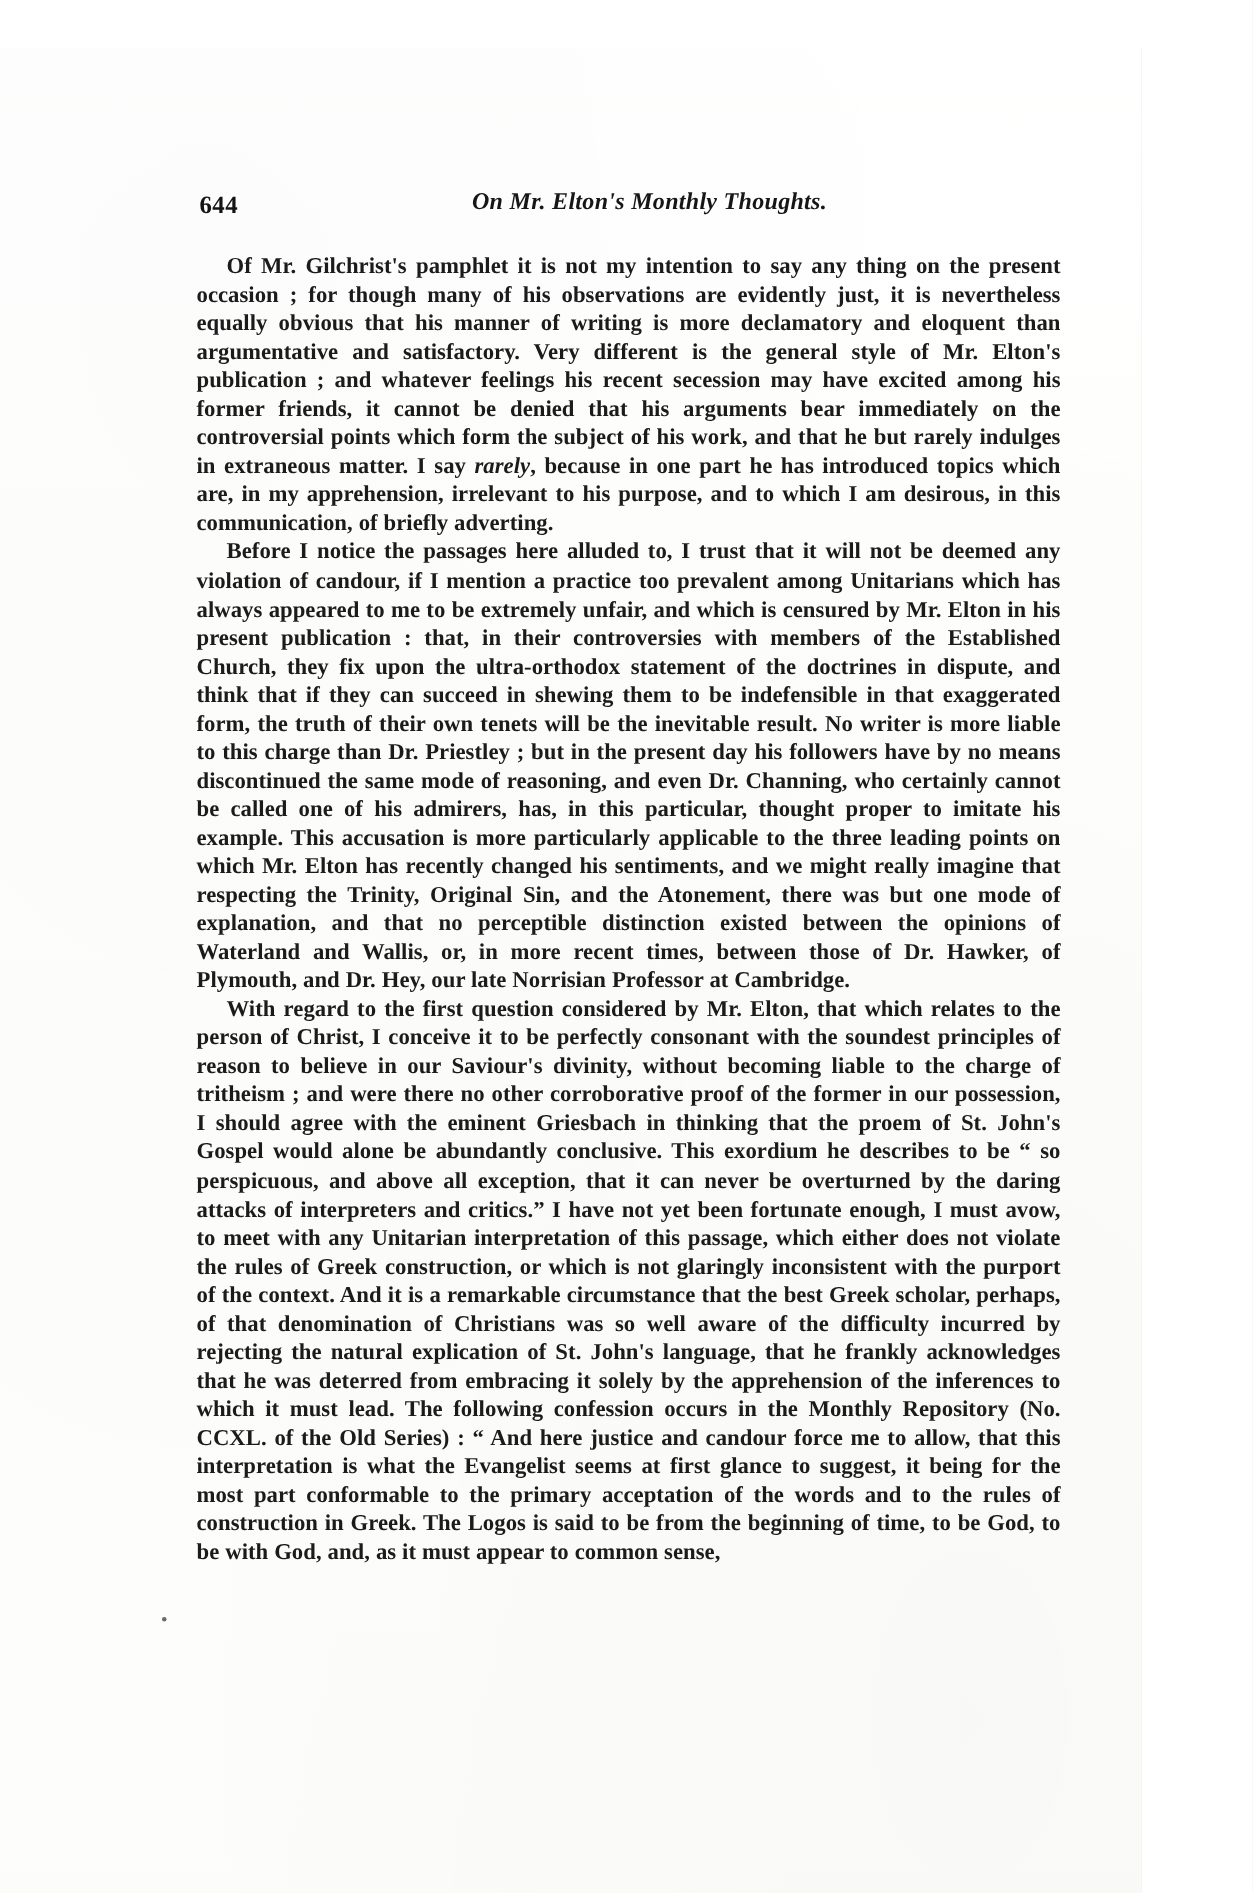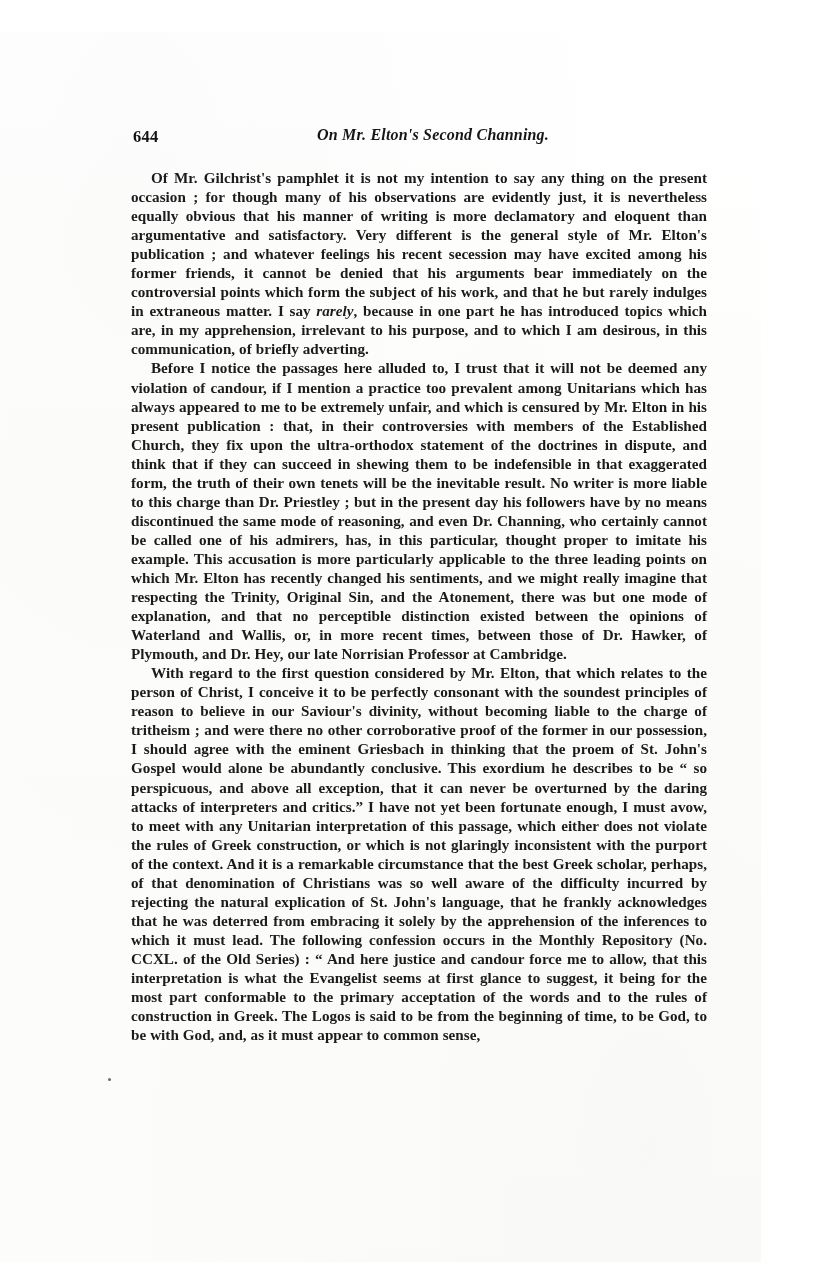--- a/index.html
+++ b/index.html
@@ -92,21 +92,21 @@
 </head>
 <body>
 
 <div id="page">
   <div id="page-texture"></div>
 
   <div id="content">
 
     <div class="running-head">
       <span class="folio">644</span>
-      <span class="head-title">On Mr. Elton's Second Channing.</span>
+      <span class="head-title">On Mr. Elton's Monthly Thoughts.</span>
     </div>
 
     <div id="paragraphs">
         <p class="body-par">Of Mr. Gilchrist's pamphlet it is not my intention to say any thing on the present occasion ; for though many of his observations are evidently just, it is nevertheless equally obvious that his manner of writing is more declamatory and eloquent than argumentative and satisfactory.  Very different is the general style of Mr. Elton's publication ; and whatever feelings his recent secession may have excited among his former friends, it cannot be denied that his arguments bear immediately on the controversial points which form the subject of his work, and that he but rarely indulges in extraneous matter.   I say <em>rarely</em>, because in one part he has introduced topics which are, in my apprehension, irrelevant to his purpose, and to which I am desirous, in this communication, of briefly adverting.</p>
         <p class="body-par">Before I notice the passages here alluded to, I trust that it will not be deemed any violation of candour, if I mention a practice too prevalent among Unitarians which has always appeared to me to be extremely unfair, and which is censured by Mr. Elton in his present publication : that, in their controversies with members of the Established Church, they fix upon the ultra-orthodox statement of the doctrines in dispute, and think that if they can succeed in shewing them to be indefensible in that exaggerated form, the truth of their own tenets will be the inevitable result.   No writer is more liable to this charge than Dr. Priestley ; but in the present day his followers have by no means discontinued the same mode of reasoning, and even Dr. Channing, who certainly cannot be called one of his admirers, has, in this particular, thought proper to imitate his example.   This accusation is more particularly applicable to the three leading points on which Mr. Elton has recently changed his sentiments, and we might really imagine that respecting the Trinity, Original Sin, and the Atonement, there was but one mode of explanation, and that no perceptible distinction existed between the opinions of Waterland and Wallis, or, in more recent times, between those of Dr. Hawker, of Plymouth, and Dr. Hey, our late Norrisian Professor at Cambridge.</p>
         <p class="body-par">With regard to the first question considered by Mr. Elton, that which relates to the person of Christ, I conceive it to be perfectly consonant with the soundest principles of reason to believe in our Saviour's divinity, without becoming liable to the charge of tritheism ; and were there no other corroborative proof of the former in our possession, I should agree with the eminent Griesbach in thinking that the proem of St. John's Gospel would alone be abundantly conclusive.   This exordium he describes to be “ so perspicuous, and above all exception, that it can never be overturned by the daring attacks of interpreters and critics.”   I have not yet been fortunate enough, I must avow, to meet with any Unitarian interpretation of this passage, which either does not violate the rules of Greek construction, or which is not glaringly inconsistent with the purport of the context.   And it is a remarkable circumstance that the best Greek scholar, perhaps, of that denomination of Christians was so well aware of the difficulty incurred by rejecting the natural explication of St. John's language, that he frankly acknowledges that he was deterred from embracing it solely by the apprehension of the inferences to which it must lead.   The following confession occurs in the Monthly Repository (No. CCXL. of the Old Series) : “ And here justice and candour force me to allow, that this interpretation is what the Evangelist seems at first glance to suggest, it being for the most part conformable to the primary acceptation of the words and to the rules of construction in Greek.   The Logos is said to be from the beginning of time, to be God, to be with God, and, as it must appear to common sense,</p>
       </div>
 
   </div>
 

